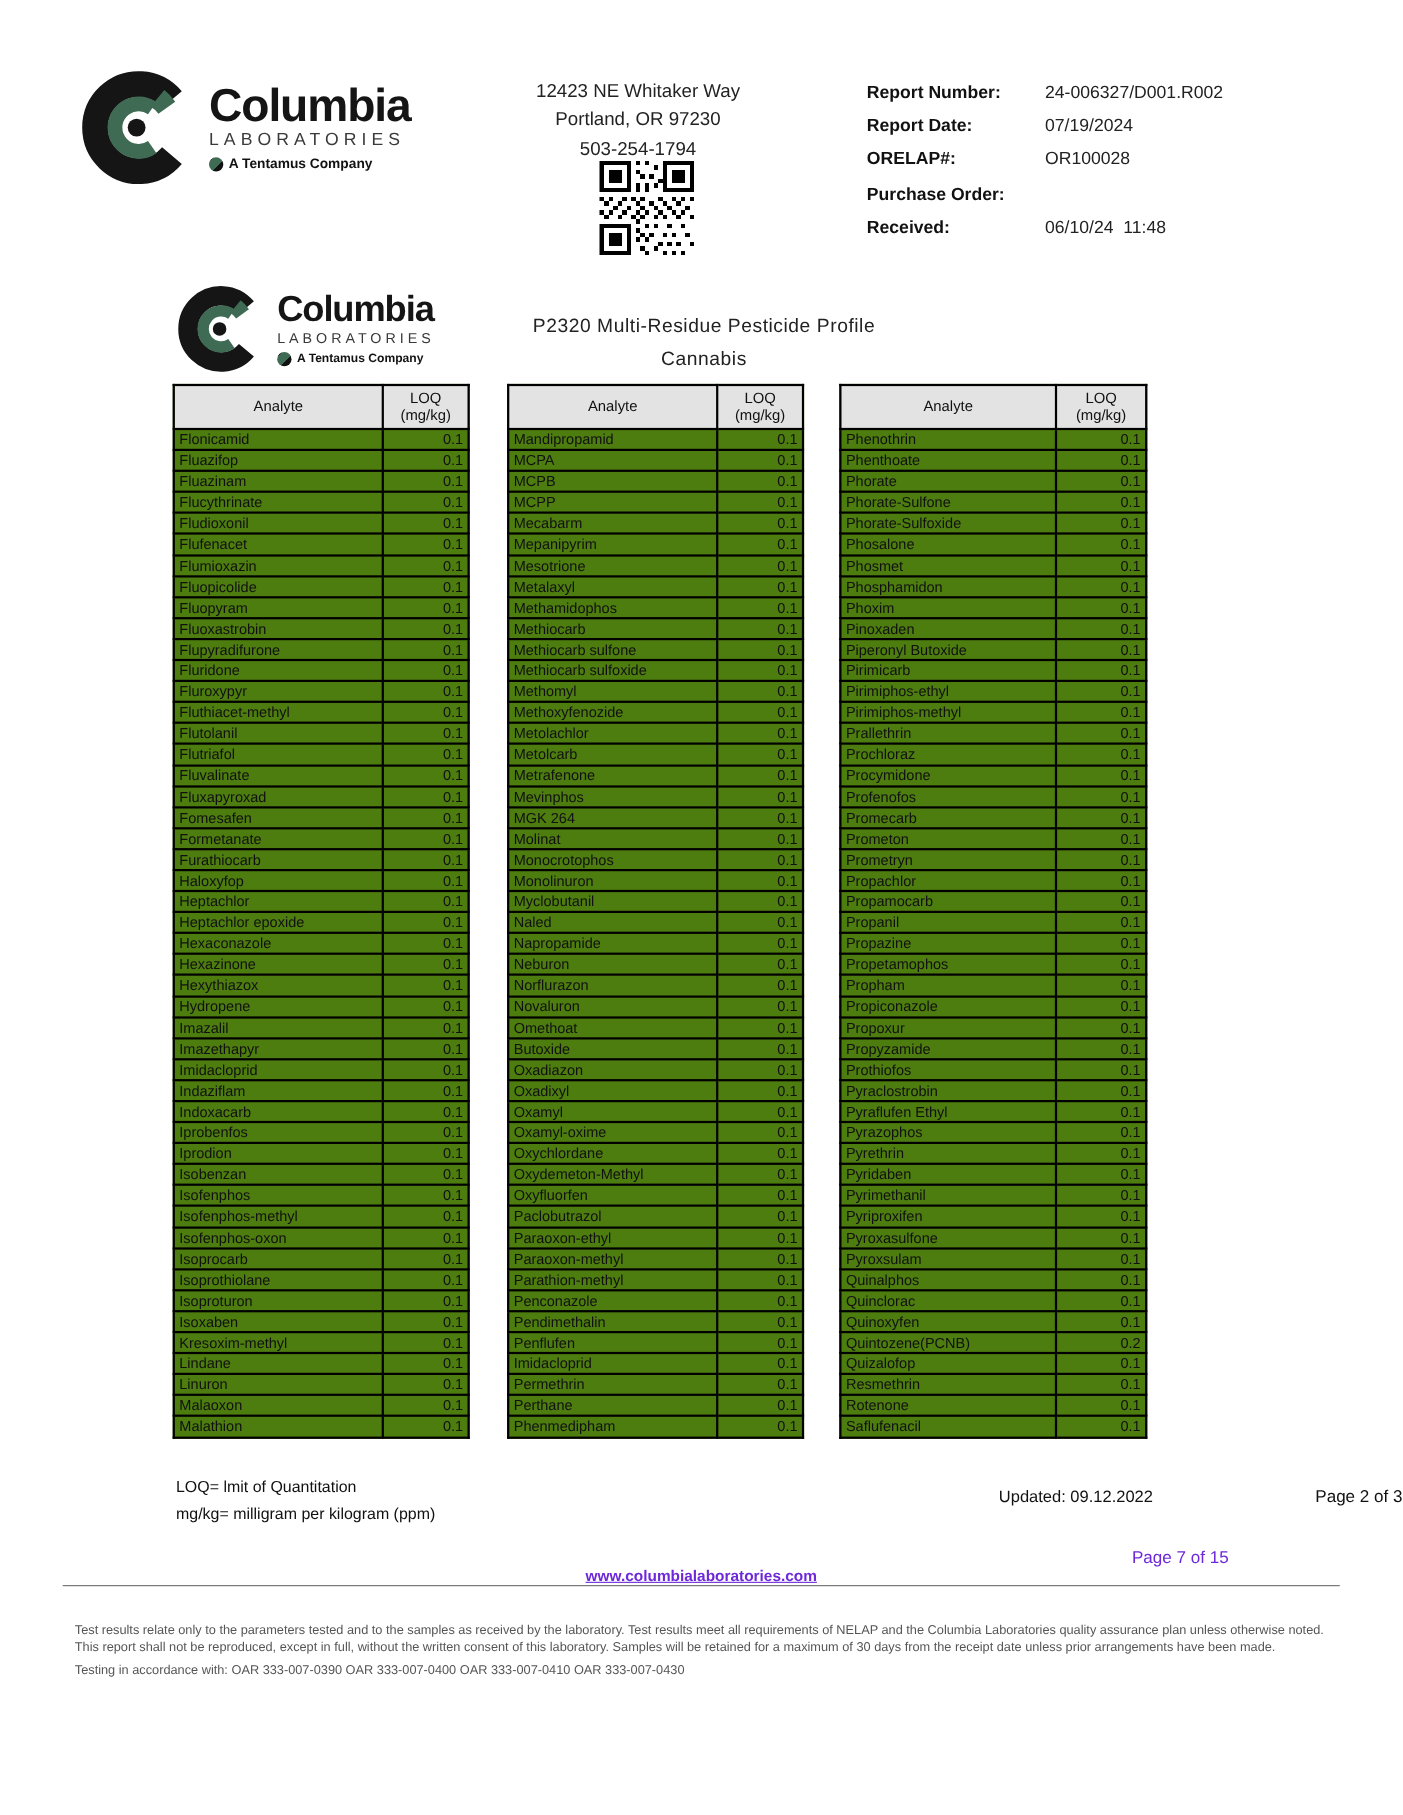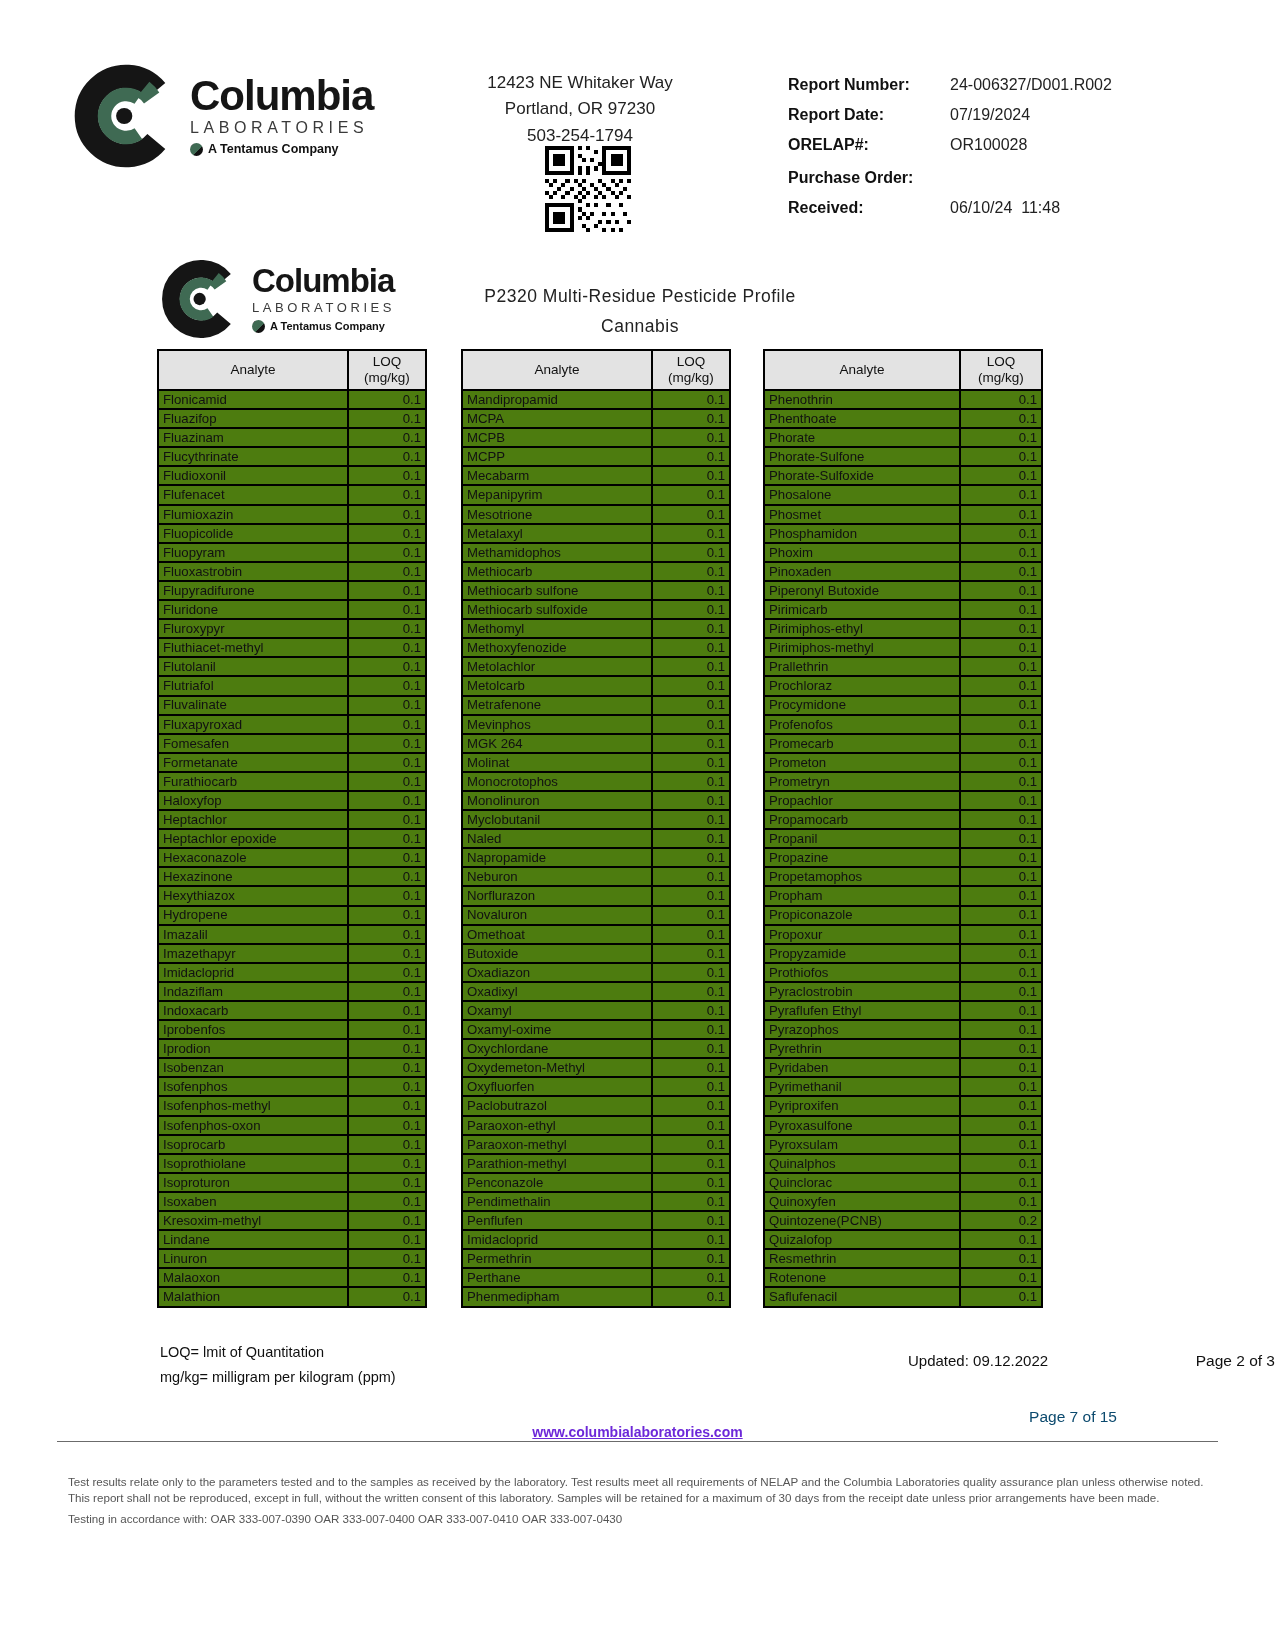--- a/index.html
+++ b/index.html
@@ -52,21 +52,21 @@
   .tbl td.loq { text-align:right; }
 
   
   .fn-left { position:absolute; left:160px; top:1340px; font-size:14.5px; color:#111; line-height:1.75; }
   .fn-center { position:absolute; left:0; right:0; top:1352px; text-align:right; font-size:15.5px; color:#111; }
   .fn-right { position:absolute; left:908px; top:1352px; font-size:15px; color:#111; }
 
   
   .website { position:absolute; left:0; right:0; top:1424px; text-align:center;
     font-size:14px; font-weight:700; text-decoration:underline; color:#6d28d9; }
-  .page-number { position:absolute; right:158px; top:1408px; font-size:15.5px; color:#0c4a6e; }
+  .page-number { position:absolute; right:158px; top:1408px; font-size:15.5px; color:#6d28d9; }
   .footer-rule { position:absolute; left:57px; top:1441px; width:1161px; border-top:1.5px solid #6b6b6b; }
   .legal { position:absolute; left:68px; top:1446px; width:1145px; font-size:11.6px; color:#555; line-height:1.38;margin-top:28px; }
   .legal p { margin:0; }
   .legal .testing { margin-top:5px; }
 </style>
 </head>
 <body>
 
 <div class="page">
 

